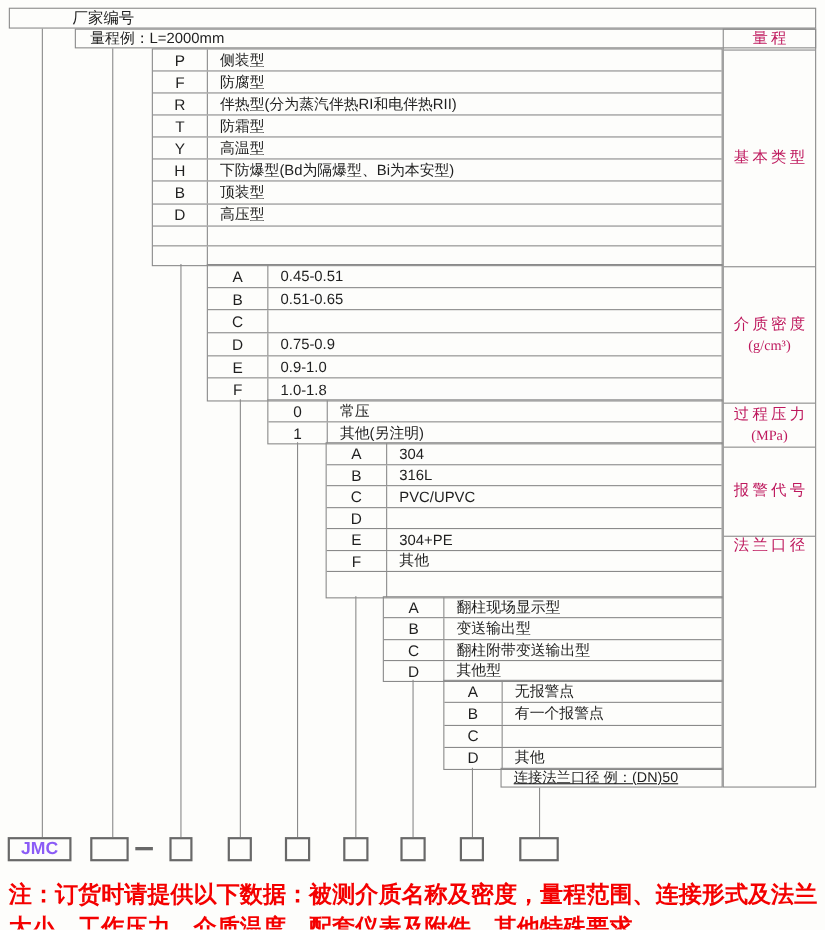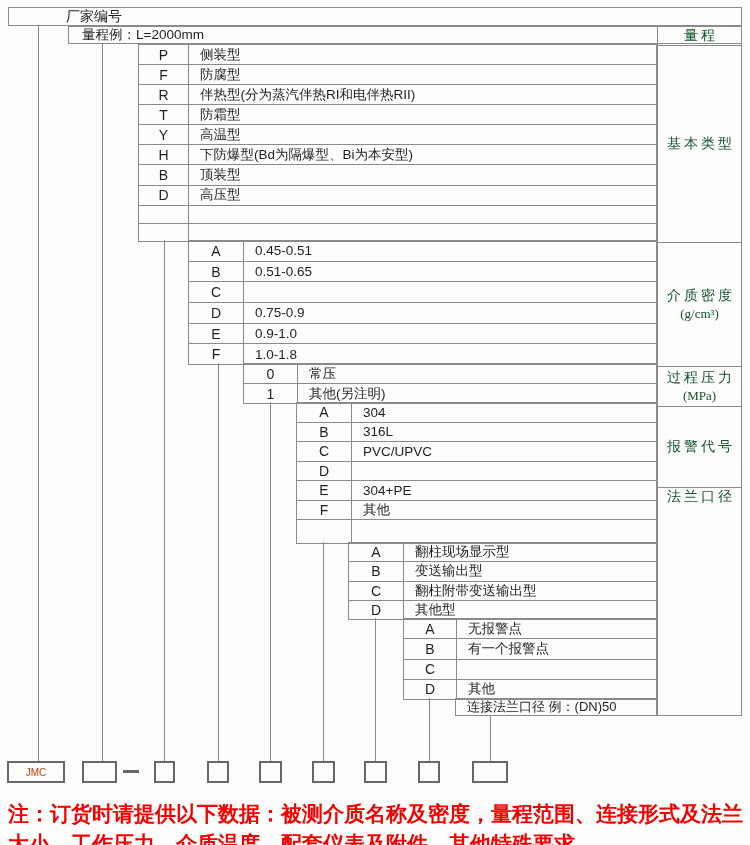--- a/index.html
+++ b/index.html
@@ -20,33 +20,33 @@
   .sec-row + .sec-row{border-top:1px solid #8a8a8a;}
   .code-cell{
     border-right:1px solid #8a8a8a;display:flex;align-items:center;justify-content:center;
     font-size:14px;flex:0 0 auto;
   }
   .val-cell{flex:1 1 auto;display:flex;align-items:center;padding-left:11px;font-size:13.5px;white-space:nowrap;overflow:hidden;}
   
   .labelcol{border:1px solid #8a8a8a;display:flex;flex-direction:column;}
   .label-cell{
     display:flex;flex-direction:column;align-items:center;justify-content:center;
-    font-family:"Liberation Serif", serif;font-size:14px;color:#14532d;
+    font-family:"Liberation Serif", serif;font-size:14px;color:#be185d;
     letter-spacing:3px;text-indent:3px;line-height:18px;
   }
   .label-cell + .label-cell{border-top:1px solid #8a8a8a;}
   .label-sub{font-size:13px;letter-spacing:0;text-indent:0;}
   
   .vline{position:absolute;width:1px;background:#8a8a8a;}
   
   .code-box{border:2px solid #686868;background:#fdfdfb;}
-  .jmc{display:flex;align-items:center;justify-content:center;font-weight:normal;font-size:10px;color:#c2410c;}
+  .jmc{display:flex;align-items:center;justify-content:center;font-weight:bold;font-size:16px;color:#8b5cf6;}
   .dash{position:absolute;background:#686868;}
   
-  .flange{display:flex;align-items:center;padding-left:11px;font-size:13px;white-space:nowrap;}
+  .flange{display:flex;align-items:center;padding-left:11px;font-size:13px;white-space:nowrap;text-decoration:underline;}
   
   .note{
     font-size:21px;line-height:30px;font-weight:bold;color:#f40000;
     font-family:"Liberation Sans", sans-serif;
   }
 </style>
 </head>
 <body>
 
 <div>

